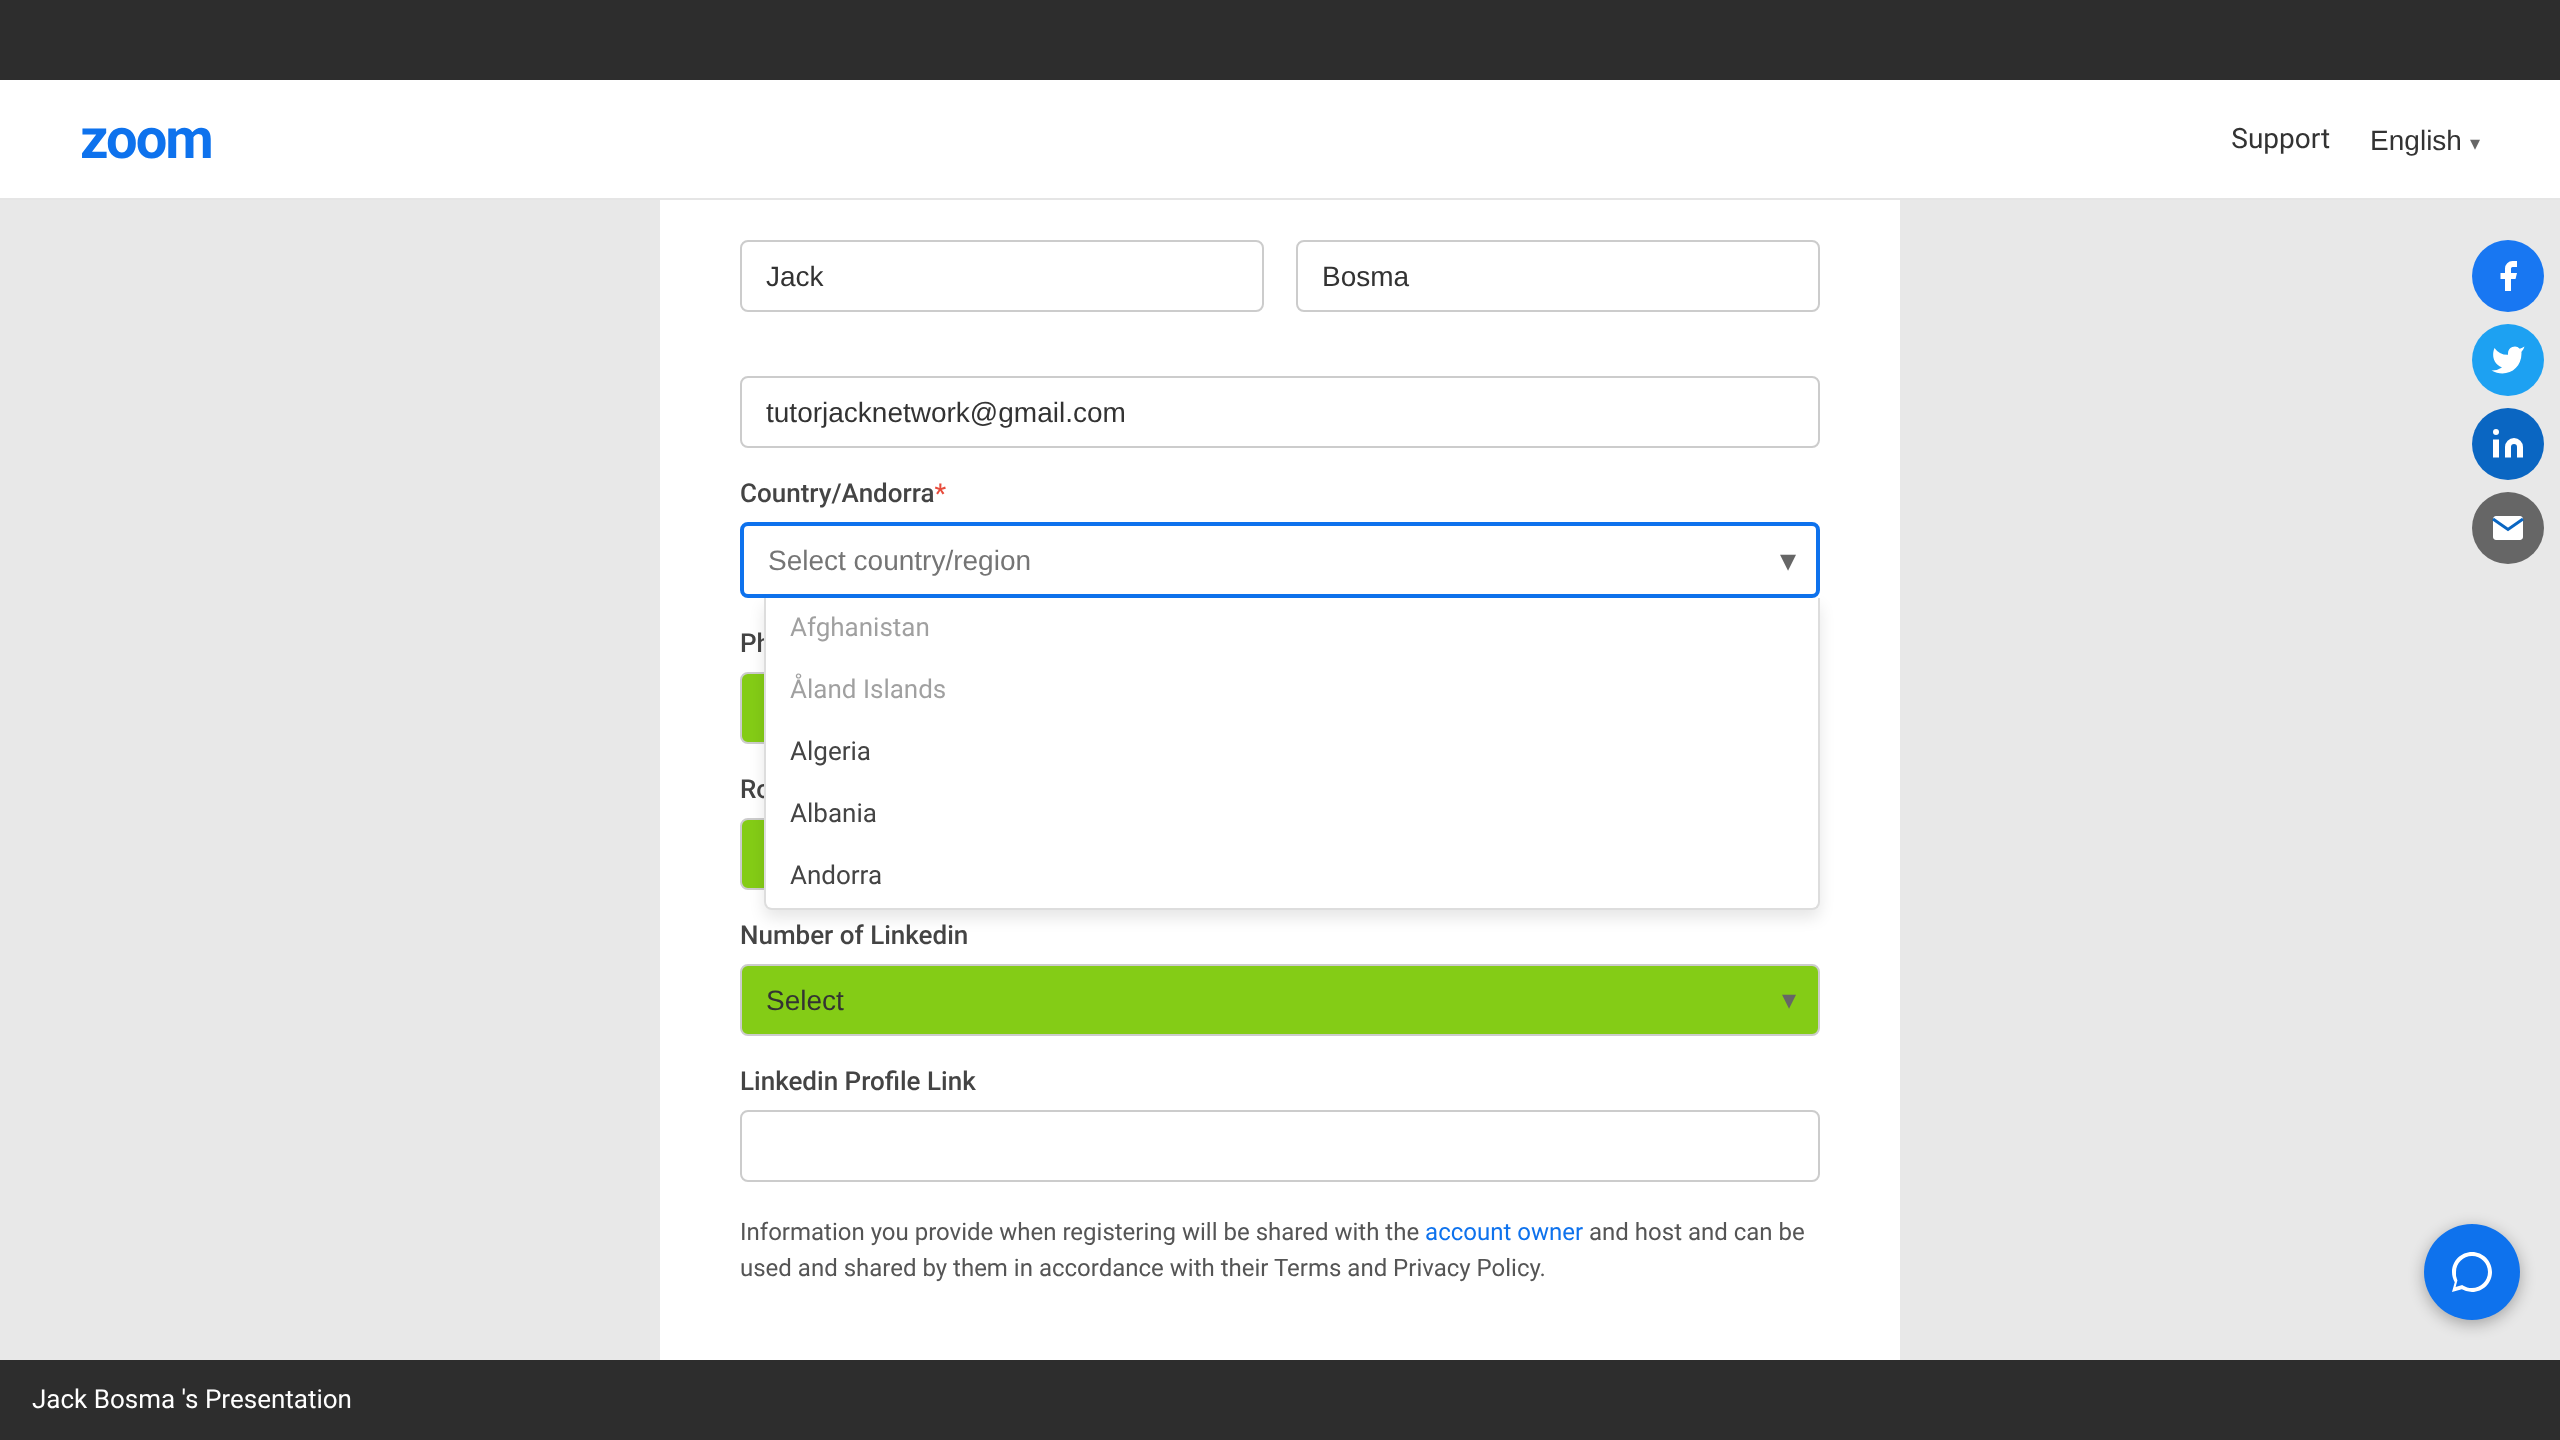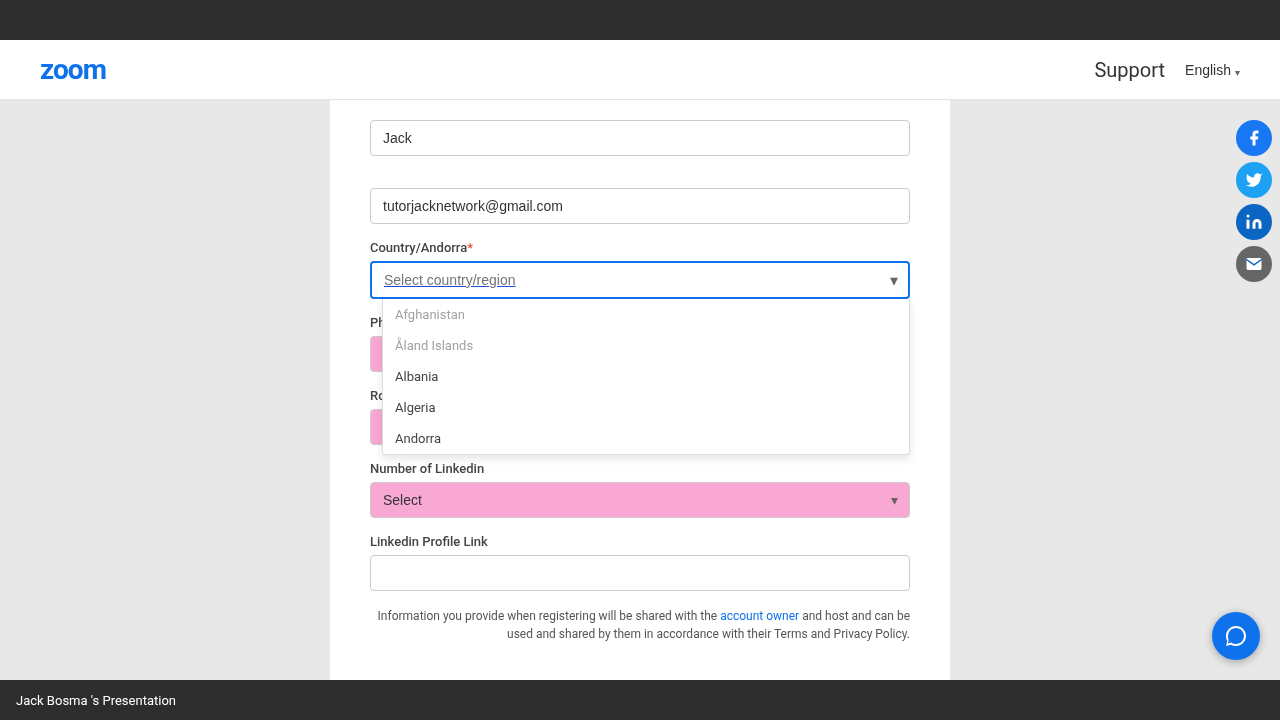--- a/index.html
+++ b/index.html
@@ -36,21 +36,21 @@
       letter-spacing: -1px;
     }
     .header-nav {
       display: flex;
       align-items: center;
       gap: 20px;
     }
     .header-nav a {
       color: #333;
       text-decoration: none;
-      font-size: 20px;
+      font-size: 14px;
     }
     .lang-btn {
       display: flex;
       align-items: flex-end;
       gap: 4px;
       background: none;
       border: none;
       cursor: pointer;
       font-size: 14px;
       color: #333;
@@ -148,21 +148,21 @@
       background: #fff;
       outline: none;
     }
     .form-select {
       width: 100%;
       padding: 9px 12px;
       border: 1px solid #ccc;
       border-radius: 4px;
       font-size: 14px;
       color: #333;
-      background: #f9a8d4;
+      background: #84cc16;
       appearance: none;
       cursor: pointer;
     }
     .select-wrapper {
       position: relative;
     }
     .select-wrapper::after {
       content: '▾';
       position: absolute;
       right: 12px;
@@ -179,21 +179,20 @@
     }
     .country-input-field {
       width: 100%;
       padding: 9px 12px;
       border: 2px solid #0E72ED;
       border-radius: 4px;
       font-size: 14px;
       color: #1d4ed8;
       background: #fff;
       outline: none;
-      text-decoration: underline;
     }
     .country-dropdown-arrow {
       position: absolute;
       right: 12px;
       top: 50%;
       transform: translateY(-50%);
       pointer-events: none;
       color: #666;
     }
     .dropdown-menu {
@@ -230,21 +229,20 @@
     .phone-number {
       flex: 1;
     }
 
     
     .info-text {
       font-size: 12px;
       color: #555;
       line-height: 1.5;
       margin-top: 8px;
-      text-align: right;
     }
     .info-text a {
       color: #0E72ED;
       text-decoration: none;
     }
 
     
     .bottom-bar {
       background: #2d2d2d;
       height: 40px;
@@ -303,38 +301,41 @@
 <div class="main-content">
 
   <div class="sidebar-left"></div>
 
   <div class="form-container">
 
     <div class="form-row">
       <div class="form-group">
         <input class="form-control" type="text" value="Jack" style="">
       </div>
+      <div class="form-group">
+        <input class="form-control" type="text" value="Bosma" style="">
+      </div>
     </div>
 
     <div class="form-group">
       <input class="form-control" type="email" value="tutorjacknetwork@gmail.com" style="">
     </div>
 
     <div class="form-group">
       <label>
         <span>Country/Andorra</span><span class="required">*</span>
       </label>
       <div class="country-dropdown-wrapper">
         <input class="country-input-field" type="text" placeholder="Select country/region" style="">
         <span class="country-dropdown-arrow">▾</span>
         <div class="dropdown-menu">
           <div class="dropdown-item blurred">Afghanistan</div>
           <div class="dropdown-item blurred">Åland Islands</div>
+          <div class="dropdown-item">Algeria</div>
           <div class="dropdown-item">Albania</div>
-          <div class="dropdown-item">Algeria</div>
           <div class="dropdown-item">Andorra</div>
         </div>
       </div>
     </div>
 
     <div class="form-group">
       <label>
         <span>Phone</span><span class="required">*</span>
       </label>
       <div class="phone-row">

